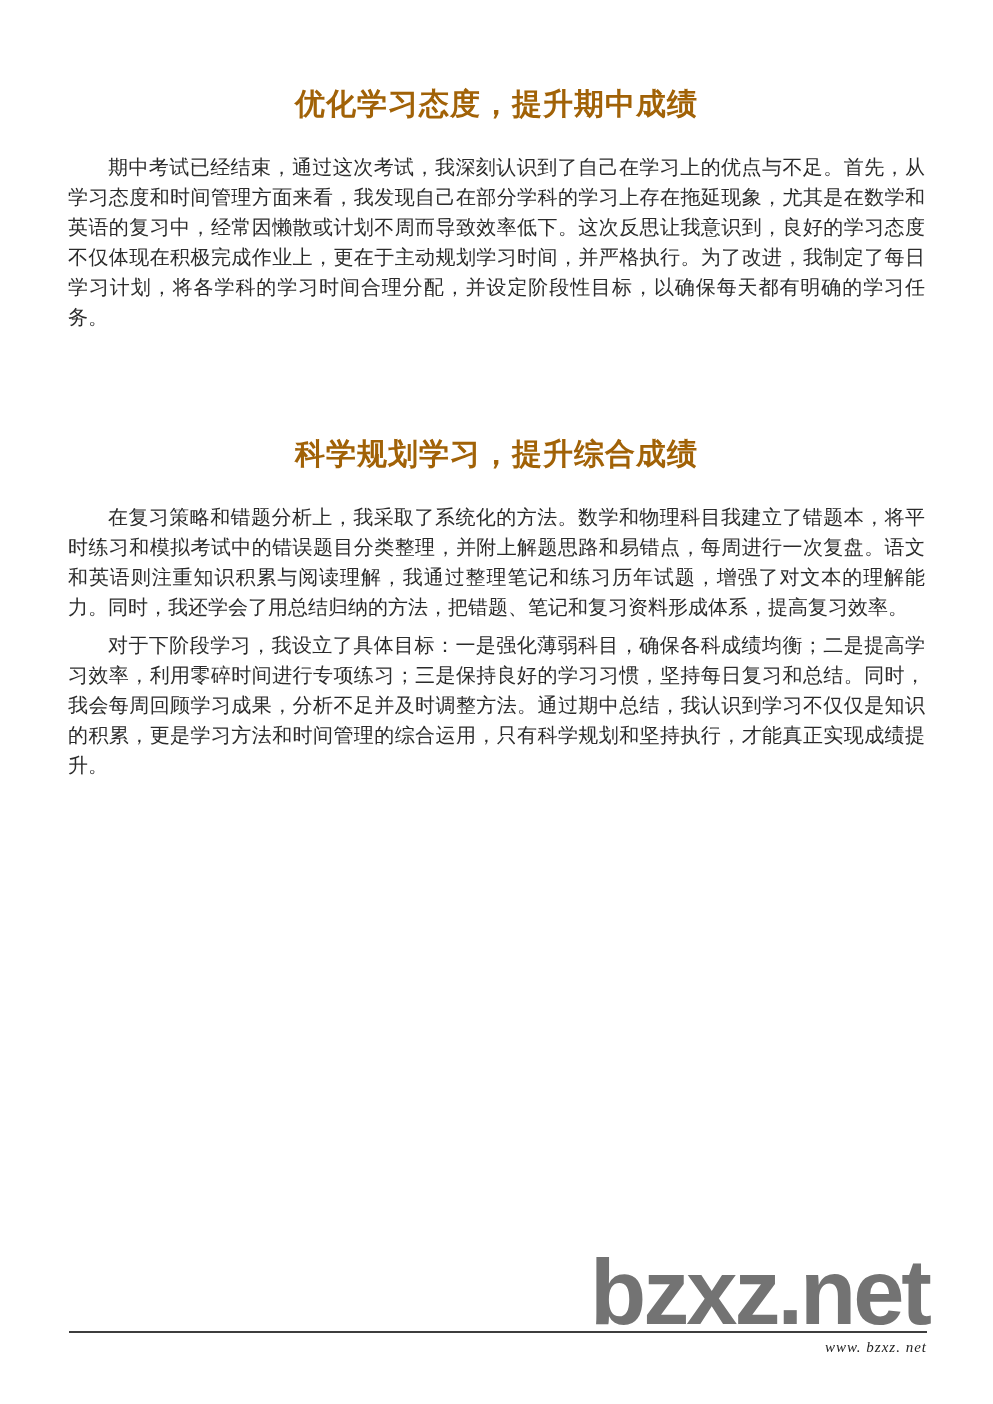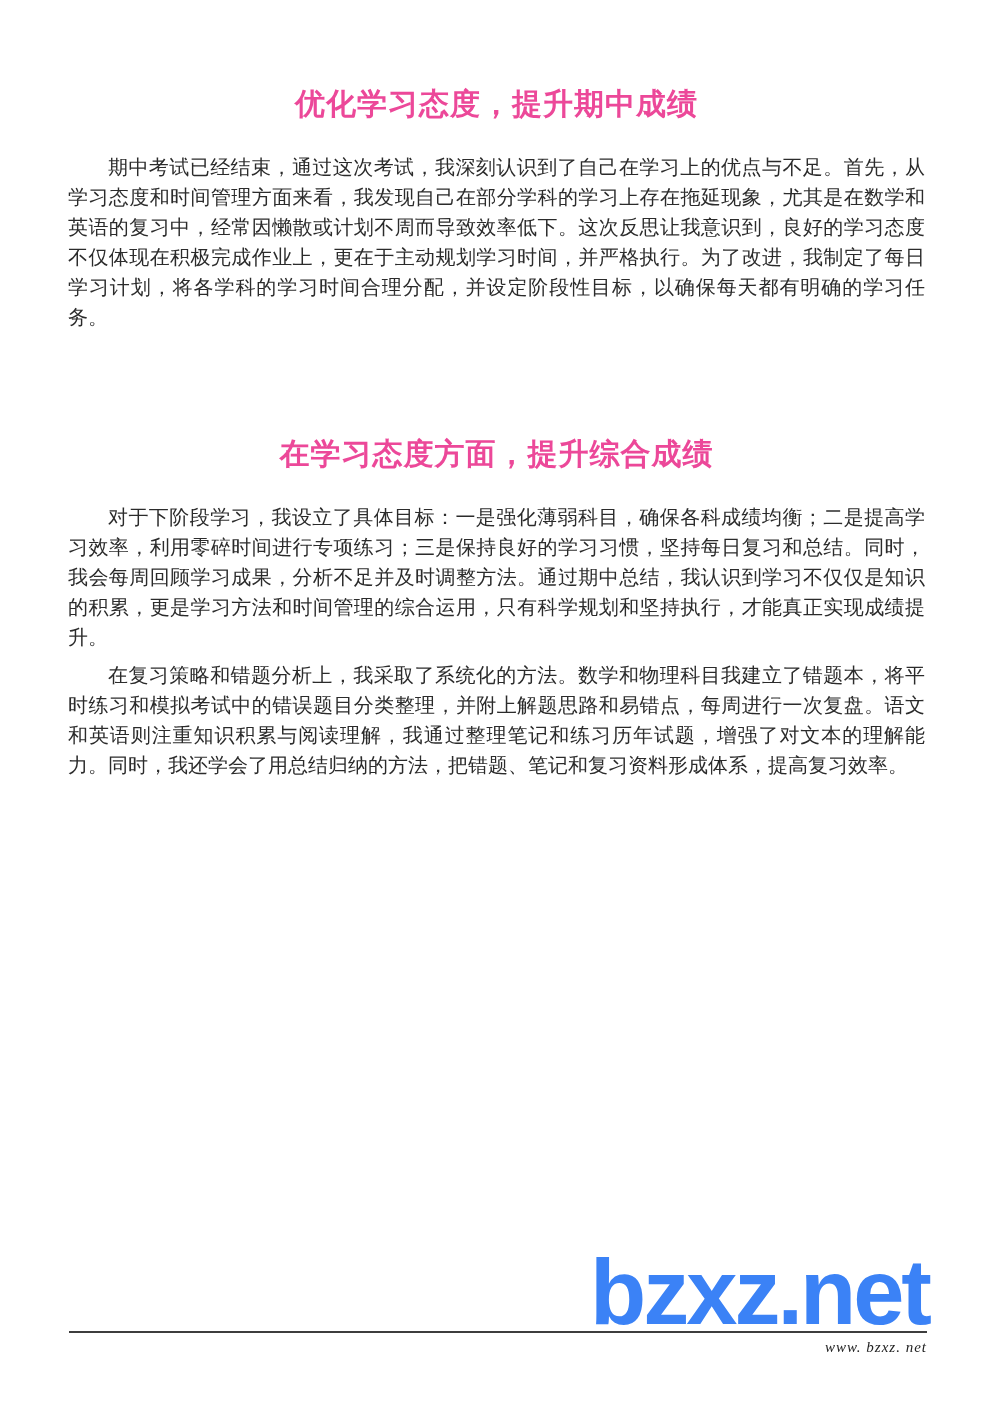--- a/index.html
+++ b/index.html
@@ -16,21 +16,21 @@
     font-family: "Liberation Serif", "DejaVu Serif", serif;
   }
   .content {
     padding: 0 68px;
   }
   .essay-title {
     font-size: 30px;
     line-height: 36px;
     font-weight: bold;
     text-align: center;
-    color: #ec4899;
+    color: #a16207;
     margin: 0 0 30px 0;
     letter-spacing: 1px;
   }
   .essay-1 .essay-title {
     padding-top: 86px;
   }
   .essay-2 .essay-title {
     padding-top: 104px;
   }
   .essay-paragraph {
@@ -45,21 +45,21 @@
     margin-top: 0;
   }
   .watermark {
     position: absolute;
     top: 1240px;
     right: 64px;
     font-family: "Liberation Sans", "DejaVu Sans", sans-serif;
     font-weight: bold;
     font-size: 92px;
     letter-spacing: -3px;
-    color: #3b82f6;
+    color: #737373;
     user-select: none;
     white-space: nowrap;
   }
   .footer-divider {
     position: absolute;
     top: 1331px;
     left: 69px;
     right: 66px;
     height: 2px;
     background: #3d3d3d;
@@ -83,23 +83,23 @@
 
 <div class="page">
   <div class="content">
 
     <section class="essay-1">
       <h1 class="essay-title">优化学习态度，提升期中成绩</h1>
       <p class="essay-paragraph">期中考试已经结束，通过这次考试，我深刻认识到了自己在学习上的优点与不足。首先，从学习态度和时间管理方面来看，我发现自己在部分学科的学习上存在拖延现象，尤其是在数学和英语的复习中，经常因懒散或计划不周而导致效率低下。这次反思让我意识到，良好的学习态度不仅体现在积极完成作业上，更在于主动规划学习时间，并严格执行。为了改进，我制定了每日学习计划，将各学科的学习时间合理分配，并设定阶段性目标，以确保每天都有明确的学习任务。</p>
     </section>
 
     <section class="essay-2">
-      <h1 class="essay-title">在学习态度方面，提升综合成绩</h1>
+      <h1 class="essay-title">科学规划学习，提升综合成绩</h1>
+      <p class="essay-paragraph">在复习策略和错题分析上，我采取了系统化的方法。数学和物理科目我建立了错题本，将平时练习和模拟考试中的错误题目分类整理，并附上解题思路和易错点，每周进行一次复盘。语文和英语则注重知识积累与阅读理解，我通过整理笔记和练习历年试题，增强了对文本的理解能力。同时，我还学会了用总结归纳的方法，把错题、笔记和复习资料形成体系，提高复习效率。</p>
       <p class="essay-paragraph">对于下阶段学习，我设立了具体目标：一是强化薄弱科目，确保各科成绩均衡；二是提高学习效率，利用零碎时间进行专项练习；三是保持良好的学习习惯，坚持每日复习和总结。同时，我会每周回顾学习成果，分析不足并及时调整方法。通过期中总结，我认识到学习不仅仅是知识的积累，更是学习方法和时间管理的综合运用，只有科学规划和坚持执行，才能真正实现成绩提升。</p>
-      <p class="essay-paragraph">在复习策略和错题分析上，我采取了系统化的方法。数学和物理科目我建立了错题本，将平时练习和模拟考试中的错误题目分类整理，并附上解题思路和易错点，每周进行一次复盘。语文和英语则注重知识积累与阅读理解，我通过整理笔记和练习历年试题，增强了对文本的理解能力。同时，我还学会了用总结归纳的方法，把错题、笔记和复习资料形成体系，提高复习效率。</p>
     </section>
 
   </div>
 
   <div class="watermark">bzxz.net</div>
 
   <hr class="footer-divider">
 
   <div class="footer-url">www. bzxz. net</div>
 </div>

